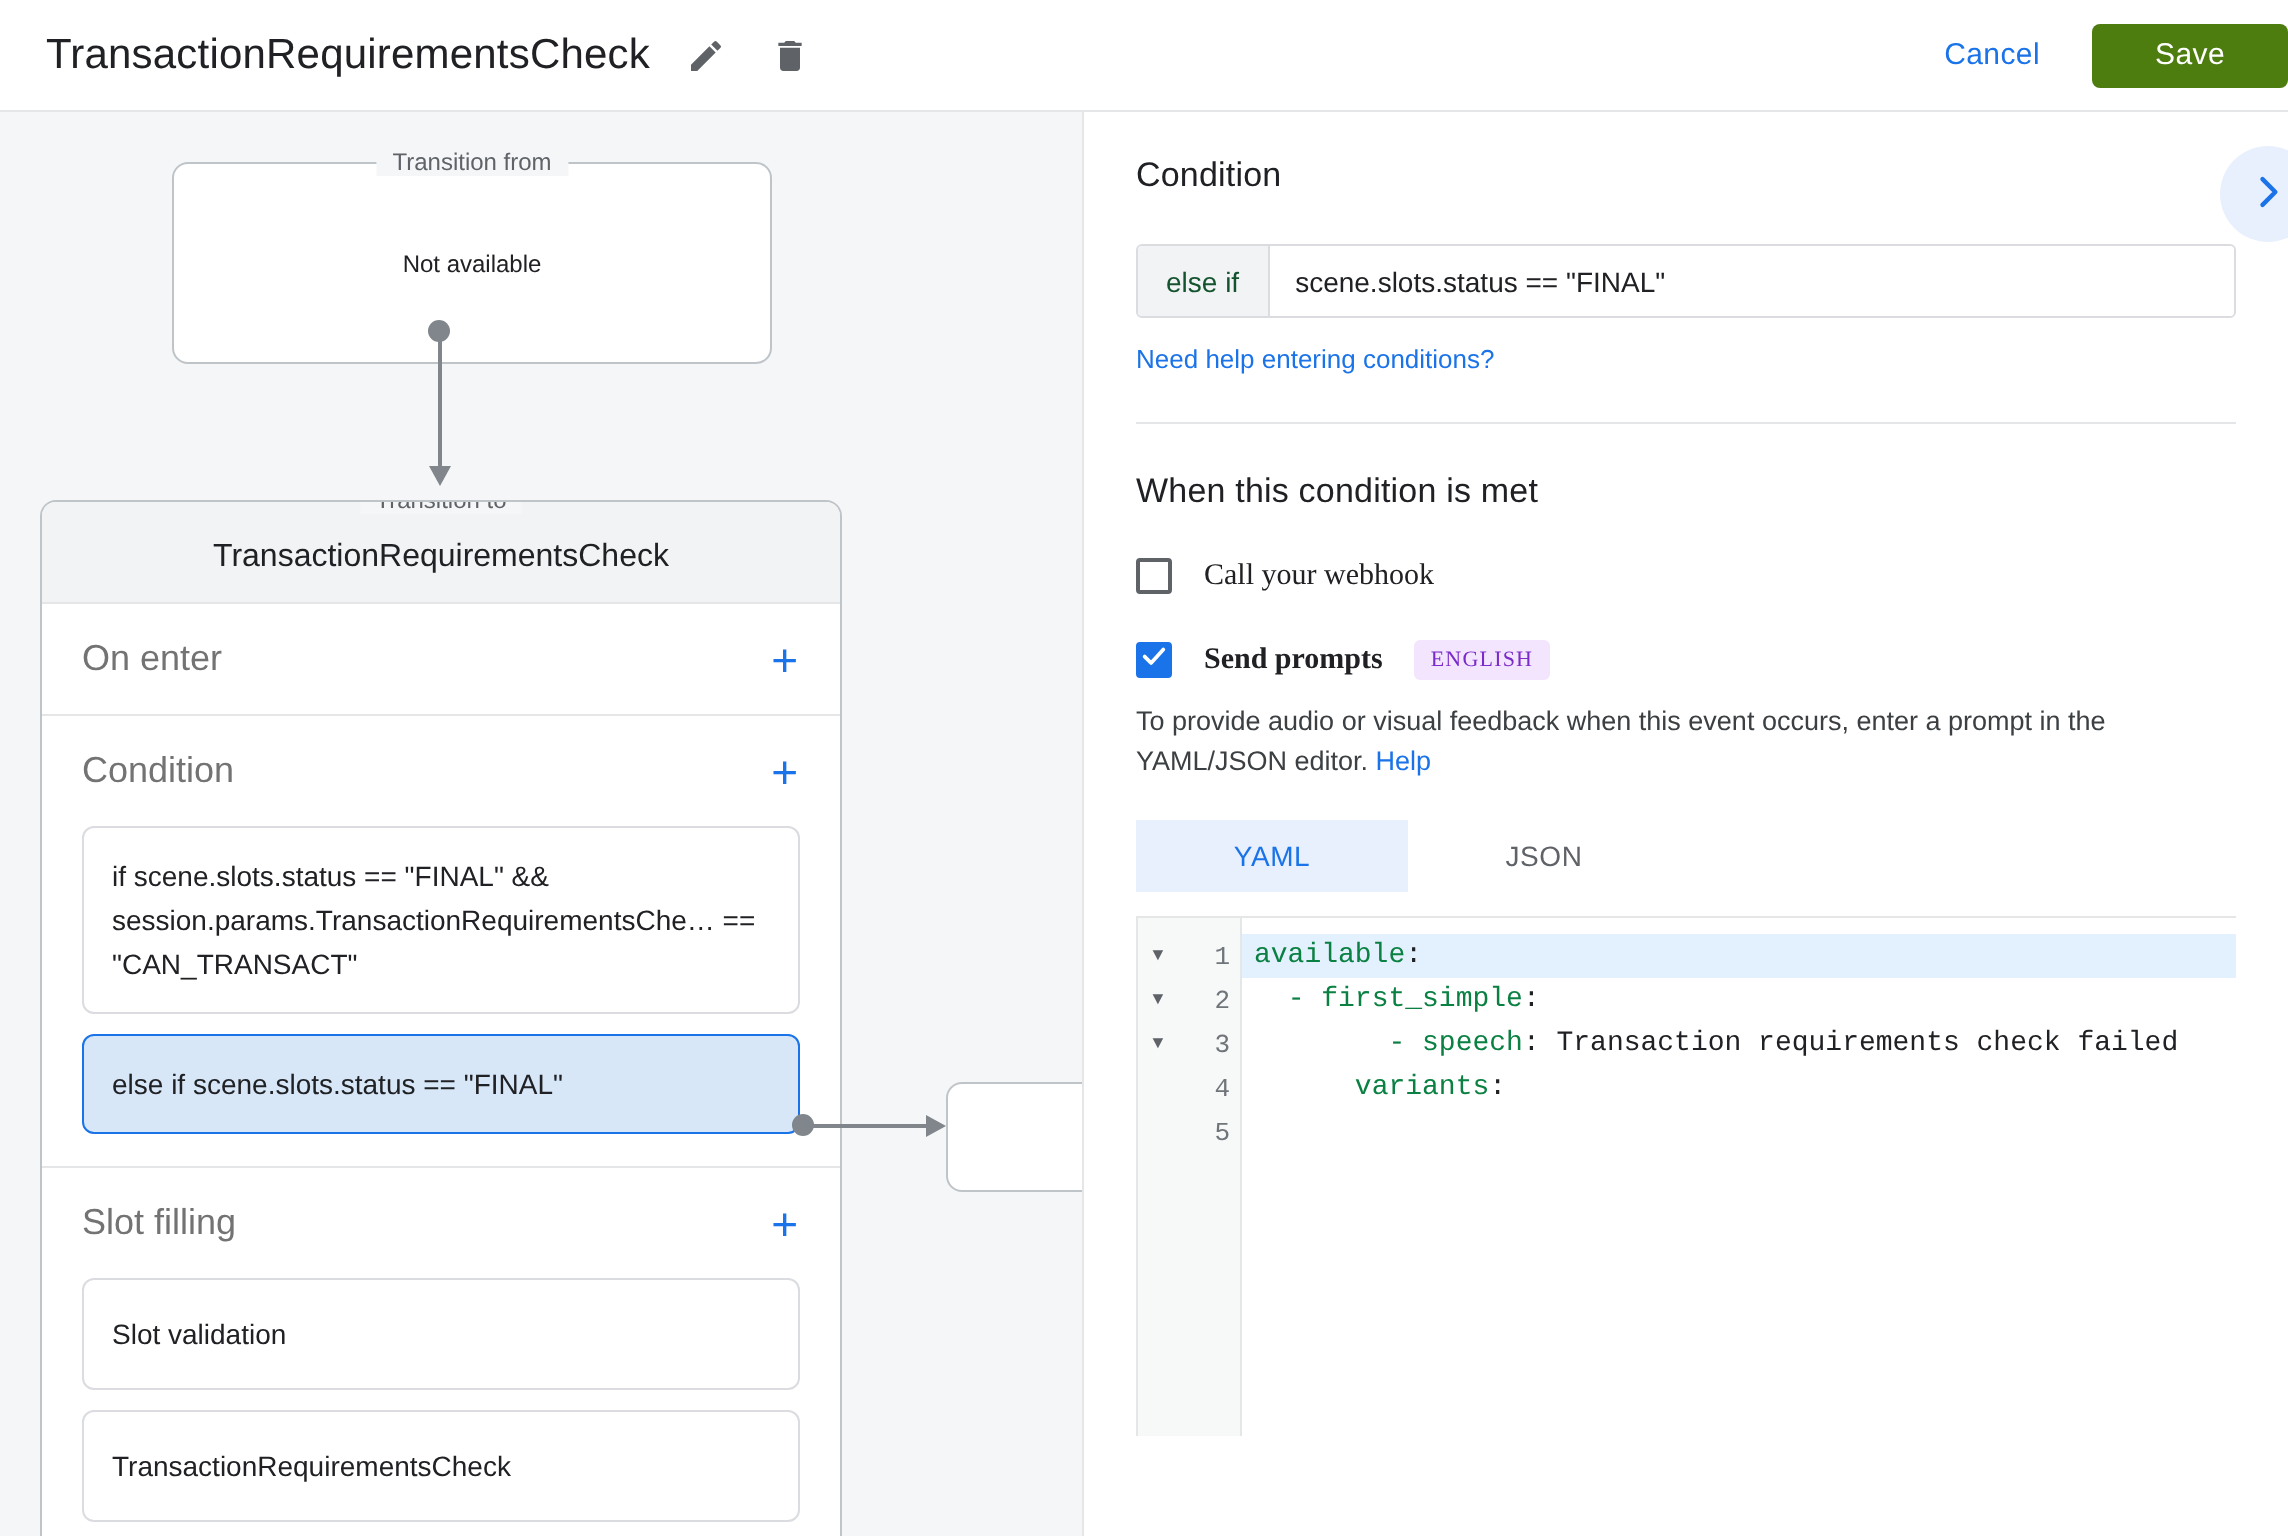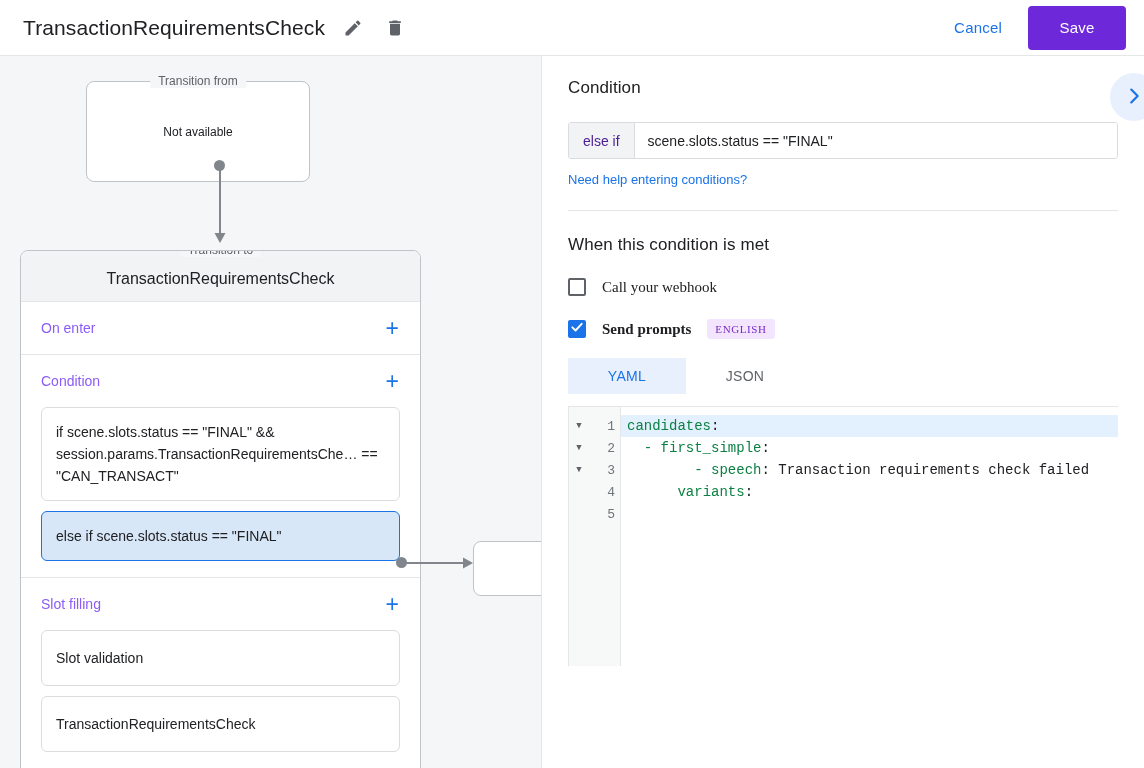--- a/index.html
+++ b/index.html
@@ -29,23 +29,23 @@
     cursor: pointer; background: none; border: none;
   }
   .icon-btn svg { display: block; }
   .topbar-spacer { flex: 1; }
   .cancel-btn {
     color: #1a73e8; font-size: 15px; background: none; border: none;
     cursor: pointer; padding: 8px 10px; letter-spacing: .2px;
     font-family: "Liberation Sans", sans-serif;
   }
   .save-btn {
-    margin-left: 16px; margin-right: 18px;
-    background: #6d28d9; color: #fff; border: none; border-radius: 4px;
-    height: 44px; min-width: 98px; font-size: 15px; letter-spacing: .2px;
+    margin-left: 16px; 
+    background: #4d7c0f; color: #fff; border: none; border-radius: 4px;
+    height: 32px; min-width: 98px; font-size: 15px; letter-spacing: .2px;
     cursor: pointer; font-family: "Liberation Sans", sans-serif;
   }
 
   
   .canvas {
     position: absolute; left: 0; top: 56px; width: 541px; height: 712px;
     background: #f5f6f7; overflow: hidden;
   }
   .divider-v {
     position: absolute; left: 541px; top: 56px; width: 1px; height: 712px;
@@ -59,21 +59,21 @@
     border-radius: 8px;
     background: #fff;
   }
   .fs-legend {
     position: absolute; top: -8px; left: 50%; transform: translateX(-50%);
     background: #f5f6f7; padding: 0 8px;
     font-size: 12px; color: #5f6368; white-space: nowrap;
   }
 
   
-  #trans-from { left: 86px; top: 25px; width: 224px; height: 101px; }
+  #trans-from { left: 86px; top: 25px; width: 300px; height: 101px; }
   #trans-from .body {
     height: 100%; display: flex; align-items: center; justify-content: center;
     font-size: 12px; color: #202124;
   }
 
   
   .conn-dot {
     position: absolute; width: 11px; height: 11px; border-radius: 50%;
     background: #80868b;
   }
@@ -89,21 +89,21 @@
     border-bottom: 1px solid #e4e6e8;
   }
   .node-title { font-size: 16px; color: #202124; }
   .node-sub { font-size: 12px; color: #5f6368; margin-top: 5px; }
 
   .sect { border-bottom: 1px solid #e4e6e8; padding: 0 0 0 0; }
   .sect-head {
     display: flex; align-items: center; justify-content: space-between;
     padding: 17px 19px 17px 20px;
   }
-  .sect-title { font-size: 14px; color: #8b5cf6; }
+  .sect-title { font-size: 18px; color: #737373; }
   .plus-btn {
     color: #1a73e8; font-size: 23px; line-height: 18px; cursor: pointer;
     background: none; border: none; font-family: "Liberation Sans", sans-serif;
     padding: 0 2px;
   }
   .sect-body { padding: 0 20px 16px 20px; }
   .item-box {
     border: 1px solid #dadce0; border-radius: 6px;
     padding: 13px 14px; font-size: 14px; color: #202124;
     line-height: 22px; margin-bottom: 10px; background: #fff;
@@ -134,21 +134,21 @@
     width: 48px; height: 48px; border-radius: 24px;
     background: #e8f0fe; border: none; cursor: pointer;
     display: flex; align-items: center; justify-content: center;
   }
   .cond-row {
     display: flex; margin-top: 24px;
     border: 1px solid #dadce0; border-radius: 3px; overflow: hidden;
     height: 37px; background: #fff;
   }
   .cond-prefix {
-    background: #f1f3f4; color: #4c1d95; font-size: 14px;
+    background: #f1f3f4; color: #14532d; font-size: 14px;
     display: flex; align-items: center; padding: 0 14px;
     border-right: 1px solid #dadce0; white-space: nowrap;
   }
   .cond-input {
     flex: 1; border: none; outline: none; padding: 0 13px;
     font-size: 14px; color: #202124;
     font-family: "Liberation Sans", sans-serif; background: #fff;
   }
   .help-link {
     display: inline-block; margin-top: 13px;
@@ -177,21 +177,21 @@
     font-size: 11px; letter-spacing: .6px; padding: 4px 8px; border-radius: 3px;
   }
   .desc {
     margin-top: 11px; font-size: 13.5px; color: #3c4043; line-height: 20px;
     max-width: 560px;
   }
   .desc a { color: #1a73e8; text-decoration: none; cursor: pointer; }
 
   .tabs { display: flex; margin-top: 19px; }
   .tab {
-    font-size: 14px; color: #5f6368; padding: 10px 0; width: 118px;
+    font-size: 14px; color: #5f6368; padding: 10px 0; width: 136px;
     text-align: center; cursor: pointer; background: none; border: none;
     font-family: "Liberation Sans", sans-serif; letter-spacing: .3px;
   }
   .tab.active { background: #e8f0fe; color: #1a73e8; }
 
   .editor {
     margin-top: 12px; border-top: 1px solid #e4e6e8;
     border-left: 1px solid #e4e6e8;
     display: flex; height: 260px; overflow: hidden; background: #fff;
   }
@@ -346,20 +346,23 @@
           <span>
             <svg width="14" height="14" viewBox="0 0 24 24" fill="none" stroke="#fff" stroke-width="3.2" stroke-linecap="round" stroke-linejoin="round">
               <polyline points="4 12.5 9.5 18 20 6.5"></polyline>
             </svg>
           </span>
         </div>
         <span class="check-label">Send prompts</span>
         <span class="badge">ENGLISH</span>
       </div>
 
+      <div class="desc">
+        <span>To provide audio or visual feedback when this event occurs, enter a prompt in the YAML/JSON editor. </span><a>Help</a>
+      </div>
 
       <div class="tabs">
         <button class="tab active">YAML</button>
         <button class="tab">JSON</button>
       </div>
 
       <div class="editor">
         <div class="gutter">
           <div class="gut-row">
             <span class="fold">▼</span>
@@ -377,21 +380,21 @@
             <span class="fold"></span>
             <span class="lnum">4</span>
           </div>
           <div class="gut-row">
             <span class="fold"></span>
             <span class="lnum">5</span>
           </div>
         </div>
 
         <div class="code">
-          <div class="code-row hl"><span class="k">candidates</span><span class="p">:</span><span class="p"></span></div>
+          <div class="code-row hl"><span class="k">available</span><span class="p">:</span><span class="p"></span></div>
           <div class="code-row">  <span class="k">- first_simple</span><span class="p">:</span><span class="p"></span></div>
           <div class="code-row">        <span class="k">- speech</span><span class="p">:</span><span class="p"> Transaction requirements check failed</span></div>
           <div class="code-row">      <span class="k">variants</span><span class="p">:</span><span class="p"></span></div>
           <div class="code-row"><span class="p"></span></div>
         </div>
       </div>
     </div>
   </div>
 </div>
 

